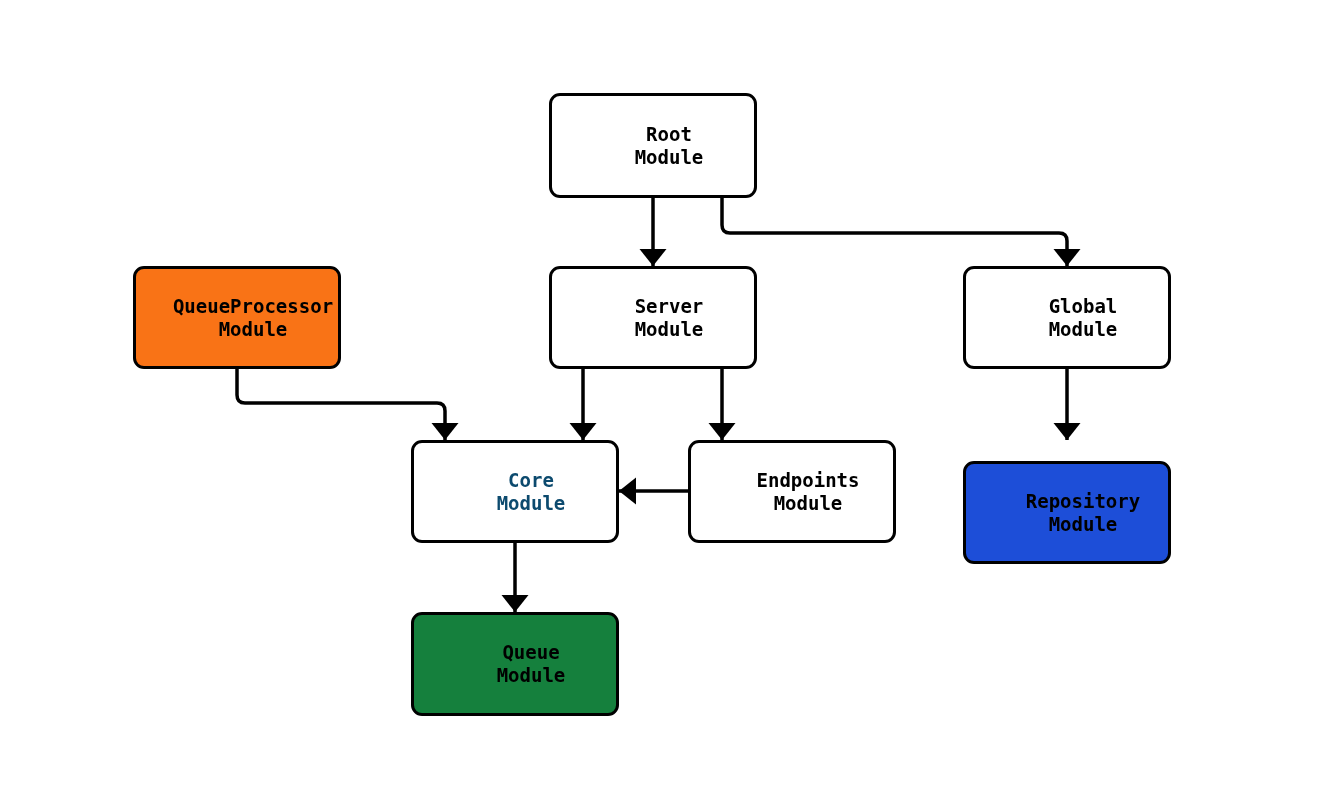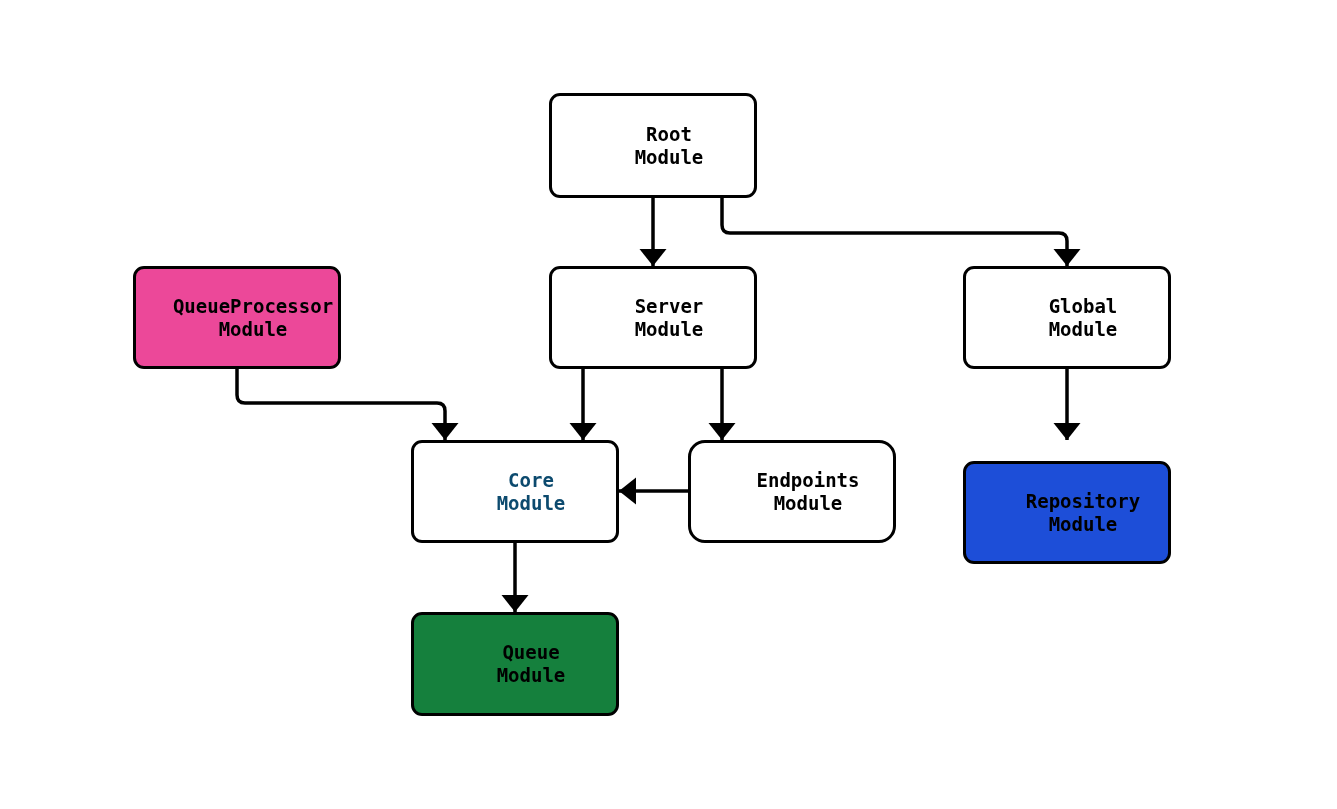--- a/index.html
+++ b/index.html
@@ -70,37 +70,37 @@
       <path d="M722,369 L722,440" fill="none" stroke="#000000" stroke-width="3.5" marker-end="url(#arrowhead)"></path>
       <path d="M688,491 L619,491" fill="none" stroke="#000000" stroke-width="3.5" marker-end="url(#arrowhead)"></path>
       <path d="M1067,369 L1067,440" fill="none" stroke="#000000" stroke-width="3.5" marker-end="url(#arrowhead)"></path>
       <path d="M515,543 L515,612" fill="none" stroke="#000000" stroke-width="3.5" marker-end="url(#arrowhead)"></path>
     </svg>
   <div id="nodes-layer">
       <div class="node" style="left: 549px; top: 93px; width: 208px; height: 105px; border-color: rgb(0, 0, 0); background: rgb(255, 255, 255);">
         <span class="node-label" style="color: rgb(0, 0, 0);">Root
 Module</span>
       </div>
-      <div class="node" style="left: 133px; top: 266px; width: 208px; height: 103px; border-color: rgb(0, 0, 0); background: #ec4899;">
+      <div class="node" style="left: 133px; top: 266px; width: 208px; height: 103px; border-color: rgb(0, 0, 0); background: #f97316;">
         <span class="node-label" style="color: rgb(0, 0, 0);">QueueProcessor
 Module</span>
       </div>
       <div class="node" style="left: 549px; top: 266px; width: 208px; height: 103px; border-color: rgb(0, 0, 0); background: rgb(255, 255, 255);">
         <span class="node-label" style="color: rgb(0, 0, 0);">Server
 Module</span>
       </div>
       <div class="node" style="left: 963px; top: 266px; width: 208px; height: 103px; border-color: rgb(0, 0, 0); background: rgb(255, 255, 255);">
         <span class="node-label" style="color: rgb(0, 0, 0);">Global
 Module</span>
       </div>
       <div class="node" style="left: 411px; top: 440px; width: 208px; height: 103px; border-color: rgb(0, 0, 0); background: rgb(255, 255, 255);">
         <span class="node-label" style="color: #0c4a6e;">Core
 Module</span>
       </div>
-      <div class="node" style="left: 688px; top: 440px; width: 208px; height: 103px; border-color: rgb(0, 0, 0); background: rgb(255, 255, 255); border-radius: 17px;">
+      <div class="node" style="left: 688px; top: 440px; width: 208px; height: 103px; border-color: rgb(0, 0, 0); background: rgb(255, 255, 255);">
         <span class="node-label" style="color: rgb(0, 0, 0);">Endpoints
 Module</span>
       </div>
       <div class="node" style="left: 963px; top: 461px; width: 208px; height: 103px; border-color: rgb(0, 0, 0); background: #1d4ed8;">
         <span class="node-label" style="color: rgb(0, 0, 0);">Repository
 Module</span>
       </div>
       <div class="node" style="left: 411px; top: 612px; width: 208px; height: 104px; border-color: rgb(0, 0, 0); background: #15803d;">
         <span class="node-label" style="color: rgb(0, 0, 0);">Queue
 Module</span>

